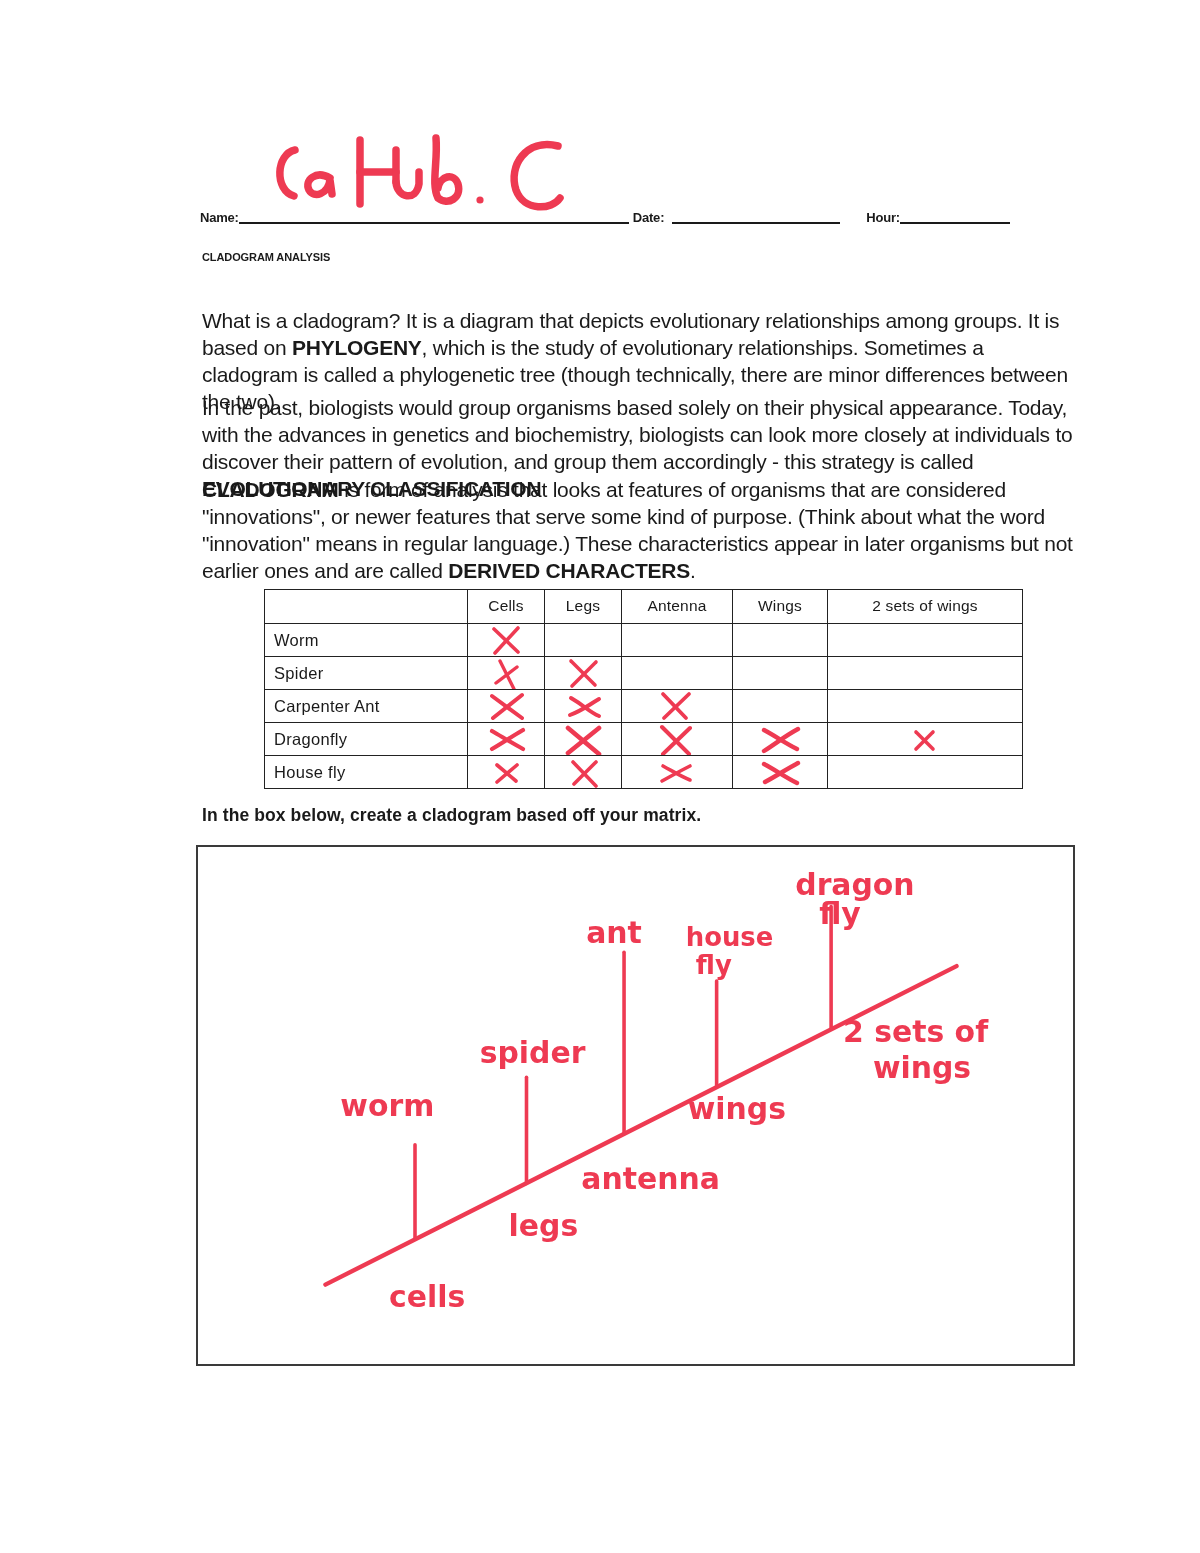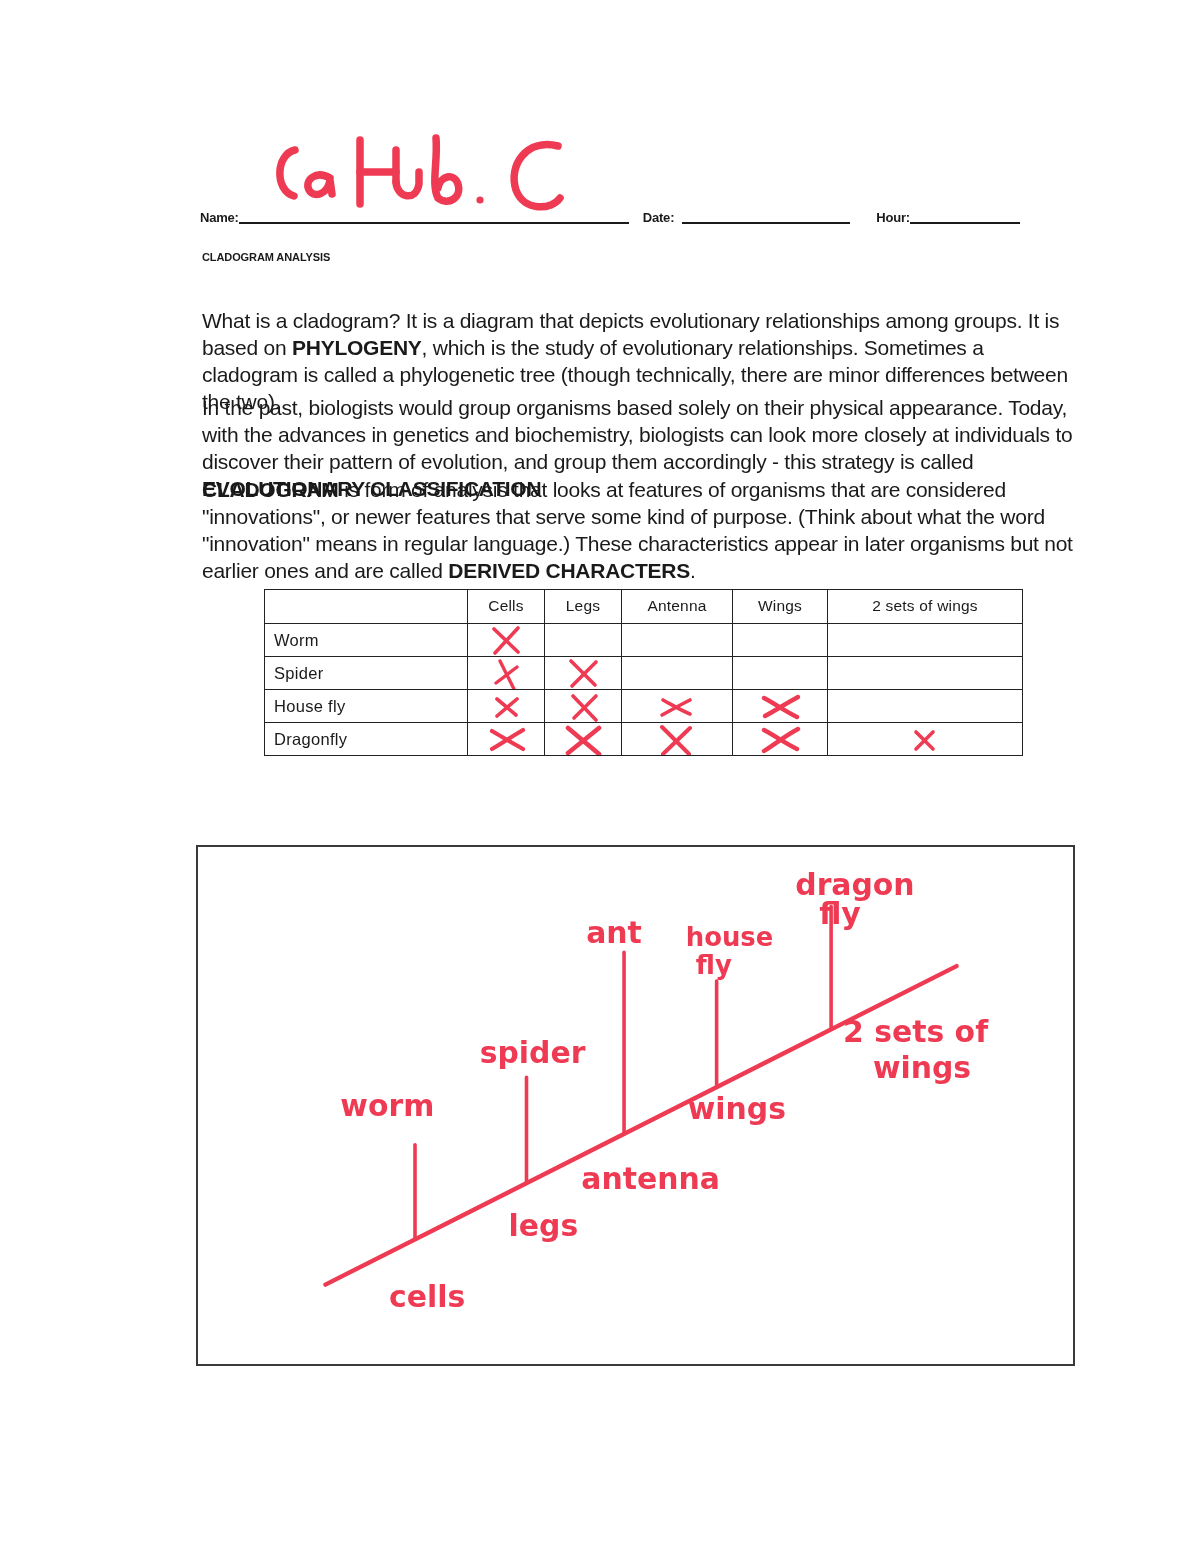--- a/index.html
+++ b/index.html
@@ -43,21 +43,21 @@
     padding-bottom: 2px;
   }
   .rule {
     border-bottom: 2.4px solid #1a1a1a;
     height: 20px;
     margin-bottom: 2px;
   }
   .rule-name { width: 390px; }
   .rule-date { width: 168px; margin-left: 8px; }
   .rule-hour { width: 110px; }
-  .date-label { margin-left: 14px; }
+  .date-label { margin-left: 4px; }
   .hour-label { margin-left: 26px; }
 
   
   .signature {
     position: absolute;
     left: 268px;
     top: 128px;
     width: 320px;
     height: 100px;
     pointer-events: none;
@@ -259,20 +259,93 @@
                 <path d="M 26 4 L 50 28"></path>
                   <path d="M 51 5 L 27 29"></path>
               </g>
             </svg>
           </td>
           <td></td>
           <td></td>
           <td></td>
         </tr>
 
+        <tr>
+          <td class="rowhead">Carpenter Ant</td>
+          <td>
+            <svg class="xmark" viewBox="0 0 76 32">
+              <g fill="none" stroke="#EE3A52" stroke-width="4" stroke-linecap="round">
+                <path d="M 24 6 L 54 28"></path>
+                  <path d="M 54 5 L 25 28"></path>
+              </g>
+            </svg>
+          </td>
+          <td>
+            <svg class="xmark" viewBox="0 0 76 32">
+              <g fill="none" stroke="#EE3A52" stroke-width="4" stroke-linecap="round">
+                <path d="M 26 8 C 40 16, 44 22, 54 26"></path>
+                  <path d="M 54 9 C 42 16, 38 20, 25 25"></path>
+              </g>
+            </svg>
+          </td>
+          <td>
+            <svg class="xmark" viewBox="0 0 110 32">
+              <g fill="none" stroke="#EE3A52" stroke-width="3.8" stroke-linecap="round">
+                <path d="M 41 4 L 64 28"></path>
+                  <path d="M 67 4 L 42 28"></path>
+              </g>
+            </svg>
+          </td>
+          <td></td>
+          <td></td>
+        </tr>
+
+        <tr>
+          <td class="rowhead">Dragonfly</td>
+          <td>
+            <svg class="xmark" viewBox="0 0 76 32">
+              <g fill="none" stroke="#EE3A52" stroke-width="4.2" stroke-linecap="round">
+                <path d="M 24 8 C 36 15, 44 20, 55 26"></path>
+                  <path d="M 55 7 C 43 14, 36 19, 24 26"></path>
+              </g>
+            </svg>
+          </td>
+          <td>
+            <svg class="xmark" viewBox="0 0 76 32">
+              <g fill="none" stroke="#EE3A52" stroke-width="4.6" stroke-linecap="round">
+                <path d="M 23 5 L 54 31"></path>
+                  <path d="M 54 5 L 23 30"></path>
+              </g>
+            </svg>
+          </td>
+          <td>
+            <svg class="xmark" viewBox="0 0 110 32">
+              <g fill="none" stroke="#EE3A52" stroke-width="4" stroke-linecap="round">
+                <path d="M 40 4 L 67 31"></path>
+                  <path d="M 68 5 L 41 31"></path>
+              </g>
+            </svg>
+          </td>
+          <td>
+            <svg class="xmark" viewBox="0 0 94 32">
+              <g fill="none" stroke="#EE3A52" stroke-width="4.4" stroke-linecap="round">
+                <path d="M 31 7 C 44 14, 52 20, 64 26"></path>
+                  <path d="M 65 6 C 52 13, 45 19, 31 28"></path>
+              </g>
+            </svg>
+          </td>
+          <td>
+            <svg class="xmark" viewBox="0 0 194 32">
+              <g fill="none" stroke="#EE3A52" stroke-width="3.6" stroke-linecap="round">
+                <path d="M 88 9 L 105 26"></path>
+                  <path d="M 105 9 L 88 26"></path>
+              </g>
+            </svg>
+          </td>
+        </tr>
 
         <tr>
           <td class="rowhead">House fly</td>
           <td>
             <svg class="xmark" viewBox="0 0 76 32">
               <g fill="none" stroke="#EE3A52" stroke-width="3.6" stroke-linecap="round">
                 <path d="M 29 9 L 48 25"></path>
                   <path d="M 49 9 L 29 26"></path>
               </g>
             </svg>
@@ -297,68 +370,25 @@
             <svg class="xmark" viewBox="0 0 94 32">
               <g fill="none" stroke="#EE3A52" stroke-width="4.4" stroke-linecap="round">
                 <path d="M 31 8 C 44 15, 52 21, 64 27"></path>
                   <path d="M 65 7 C 52 14, 45 19, 32 26"></path>
               </g>
             </svg>
           </td>
           <td></td>
         </tr>
 
-        <tr>
-          <td class="rowhead">Dragonfly</td>
-          <td>
-            <svg class="xmark" viewBox="0 0 76 32">
-              <g fill="none" stroke="#EE3A52" stroke-width="4.2" stroke-linecap="round">
-                <path d="M 24 8 C 36 15, 44 20, 55 26"></path>
-                  <path d="M 55 7 C 43 14, 36 19, 24 26"></path>
-              </g>
-            </svg>
-          </td>
-          <td>
-            <svg class="xmark" viewBox="0 0 76 32">
-              <g fill="none" stroke="#EE3A52" stroke-width="4.6" stroke-linecap="round">
-                <path d="M 23 5 L 54 31"></path>
-                  <path d="M 54 5 L 23 30"></path>
-              </g>
-            </svg>
-          </td>
-          <td>
-            <svg class="xmark" viewBox="0 0 110 32">
-              <g fill="none" stroke="#EE3A52" stroke-width="4" stroke-linecap="round">
-                <path d="M 40 4 L 67 31"></path>
-                  <path d="M 68 5 L 41 31"></path>
-              </g>
-            </svg>
-          </td>
-          <td>
-            <svg class="xmark" viewBox="0 0 94 32">
-              <g fill="none" stroke="#EE3A52" stroke-width="4.4" stroke-linecap="round">
-                <path d="M 31 7 C 44 14, 52 20, 64 26"></path>
-                  <path d="M 65 6 C 52 13, 45 19, 31 28"></path>
-              </g>
-            </svg>
-          </td>
-          <td>
-            <svg class="xmark" viewBox="0 0 194 32">
-              <g fill="none" stroke="#EE3A52" stroke-width="3.6" stroke-linecap="round">
-                <path d="M 88 9 L 105 26"></path>
-                  <path d="M 105 9 L 88 26"></path>
-              </g>
-            </svg>
-          </td>
-        </tr>
-
       </tbody>
     </table>
   </div>
 
+  <div class="instruction" id="instr-cladogram">In the box below, create a cladogram based off your matrix.</div>
 
   <div class="clado-box">
     <svg class="clado-svg" viewBox="0 0 879 521" preserveAspectRatio="none">
 
       <g fill="none" stroke="#EE3A52" stroke-width="4.4" stroke-linecap="round">
         <path d="M 128 441 L 762 120"></path>
       </g>
 
       <g fill="none" stroke="#EE3A52" stroke-width="3.6" stroke-linecap="round">
         <path d="M 218 395 L 218 300"></path>

